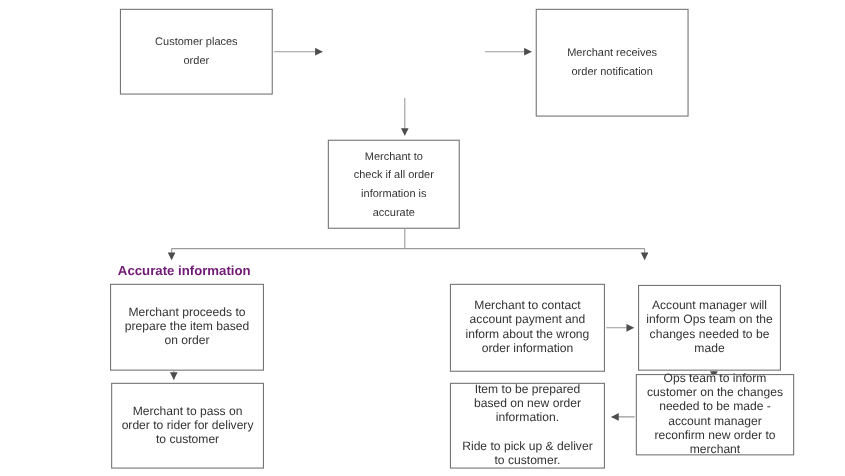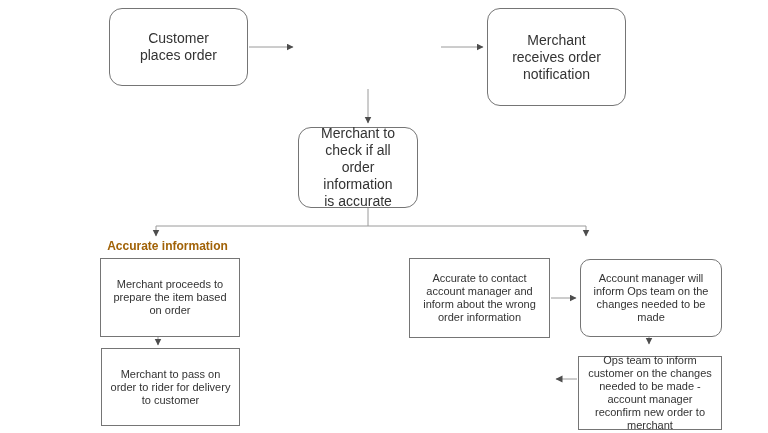--- a/index.html
+++ b/index.html
@@ -25,29 +25,29 @@
     position: absolute;
     background: #ffffff;
     border: 1px solid #757575;
     display: flex;
     flex-direction: column;
     align-items: center;
     justify-content: center;
     text-align: center;
     color: #333333;
   }
-  .node.lg { font-size: 14px; line-height: 17px; padding: 2px 19px; border-radius: 13px; }
+  .node.lg { font-size: 10px; line-height: 17px; padding: 2px 19px; }
   .node.sm { font-size: 11px; line-height: 13px; padding: 2px 6px; }
   .node .para + .para { margin-top: 13px; }
 
   .branch-label {
     position: absolute;
     font-size: 12px;
     font-weight: bold;
-    color: #a16207;
+    color: #701a75;
     text-align: center;
   }
 </style>
 </head>
 <body>
 
 <div class="canvas">
 
   <svg class="connectors" viewBox="0 0 768 433" xmlns="http://www.w3.org/2000/svg">
     <defs>
@@ -86,25 +86,29 @@
 
   <div class="node sm" style="left:100px; top:258px; width:140px; height:79px;">
     <span>Merchant proceeds to prepare the item based on order</span>
   </div>
 
   <div class="node sm" style="left:101px; top:348px; width:139px; height:78px;">
     <span>Merchant to pass on order to rider for delivery to customer</span>
   </div>
 
   <div class="node sm" style="left:409px; top:258px; width:141px; height:80px;">
-    <span>Accurate to contact account manager and inform about the wrong order information</span>
+    <span>Merchant to contact account payment and inform about the wrong order information</span>
   </div>
 
-  <div class="node sm" style="left:580px; top:259px; width:142px; height:78px;border-radius:10px;">
+  <div class="node sm" style="left:580px; top:259px; width:130px; height:78px;">
     <span>Account manager will inform Ops team on the changes needed to be made</span>
   </div>
 
-  <div class="node sm" style="left:578px; top:356px; width:144px; height:74px;">
+  <div class="node sm" style="left:578px; top:340px; width:144px; height:74px;">
     <span>Ops team to inform customer on the changes needed to be made - account manager reconfirm new order to merchant</span>
   </div>
 
+  <div class="node sm" style="left:409px; top:348px; width:141px; height:78px;">
+    <div class="para">Item to be prepared based on new order information.</div>
+    <div class="para">Ride to pick up &amp; deliver to customer.</div>
+  </div>
 
 </div>
 
 </body></html>

